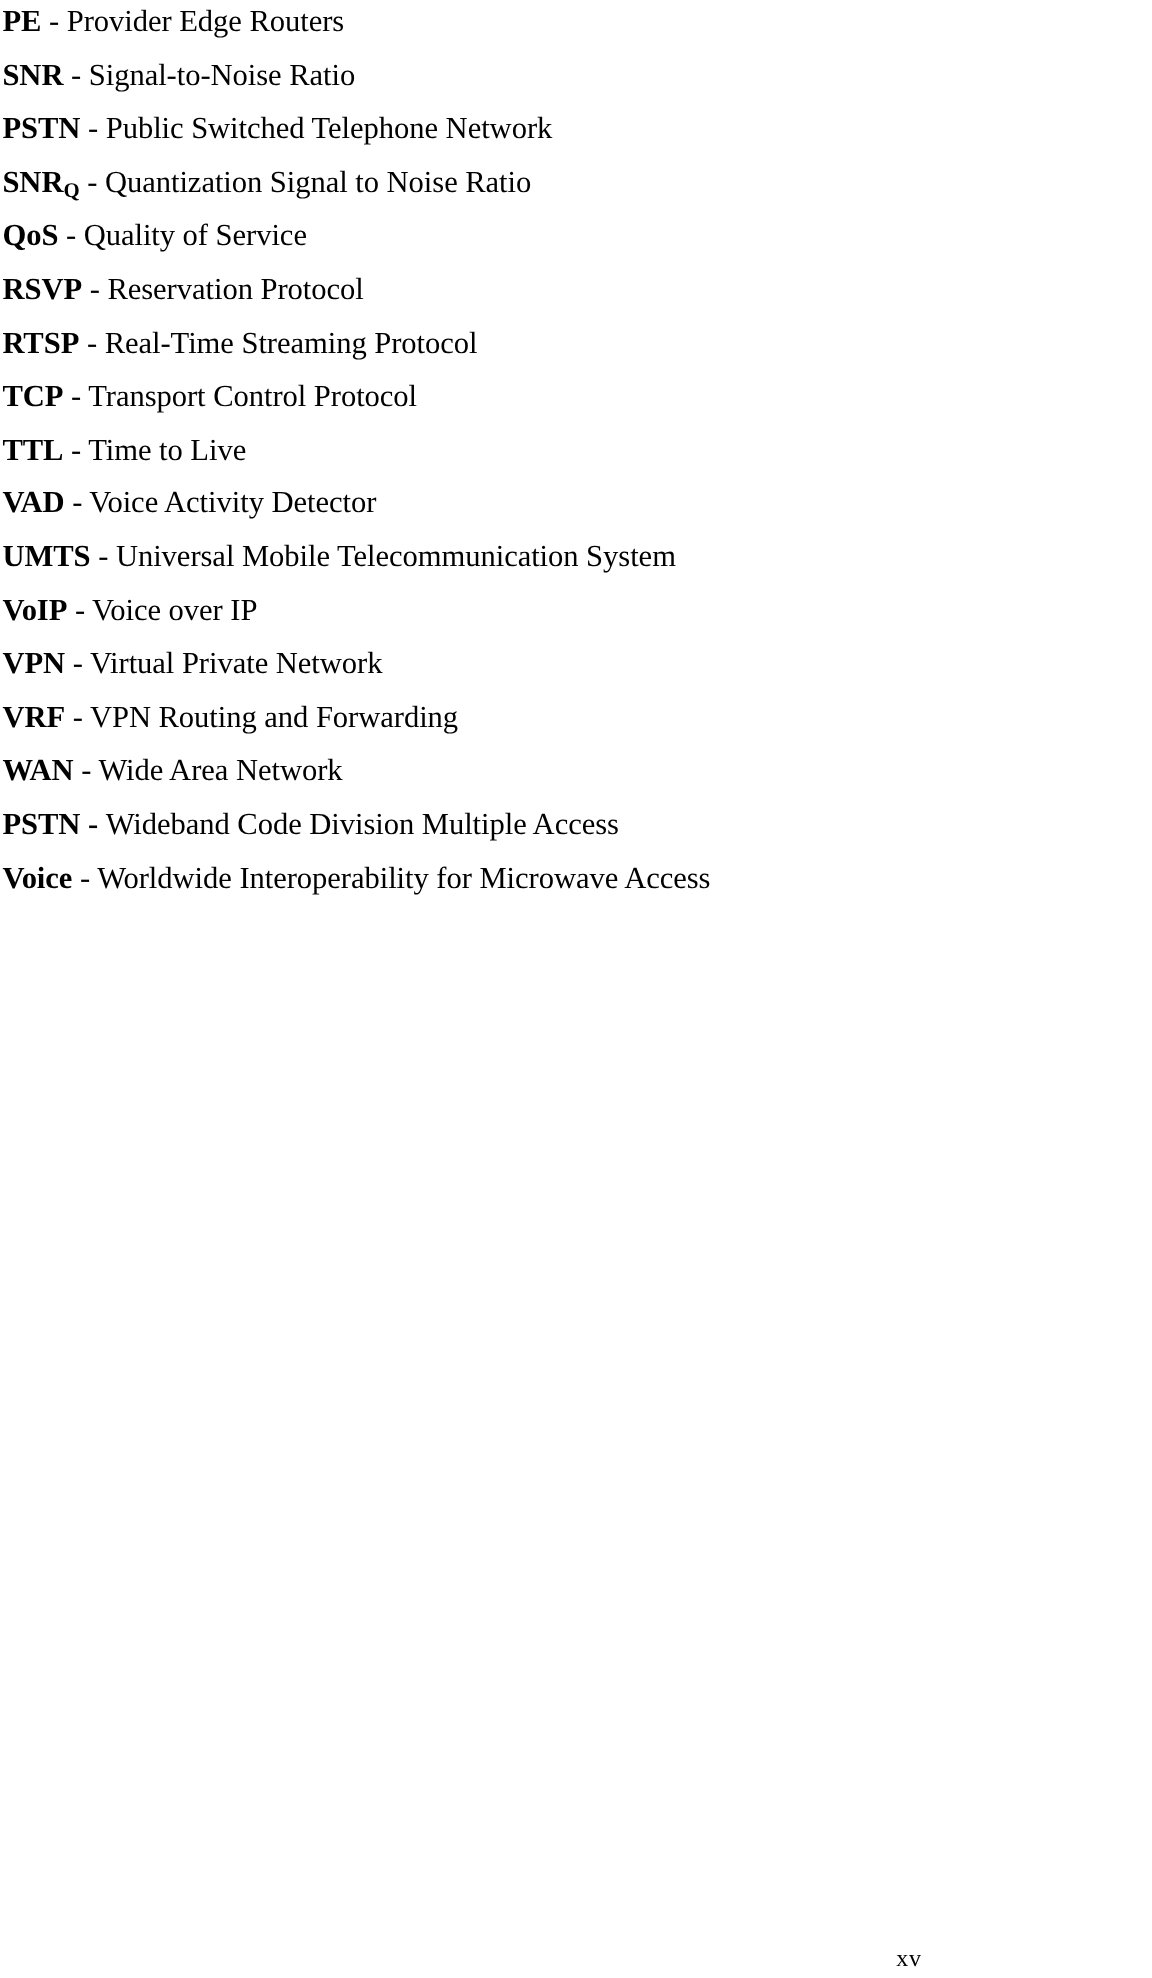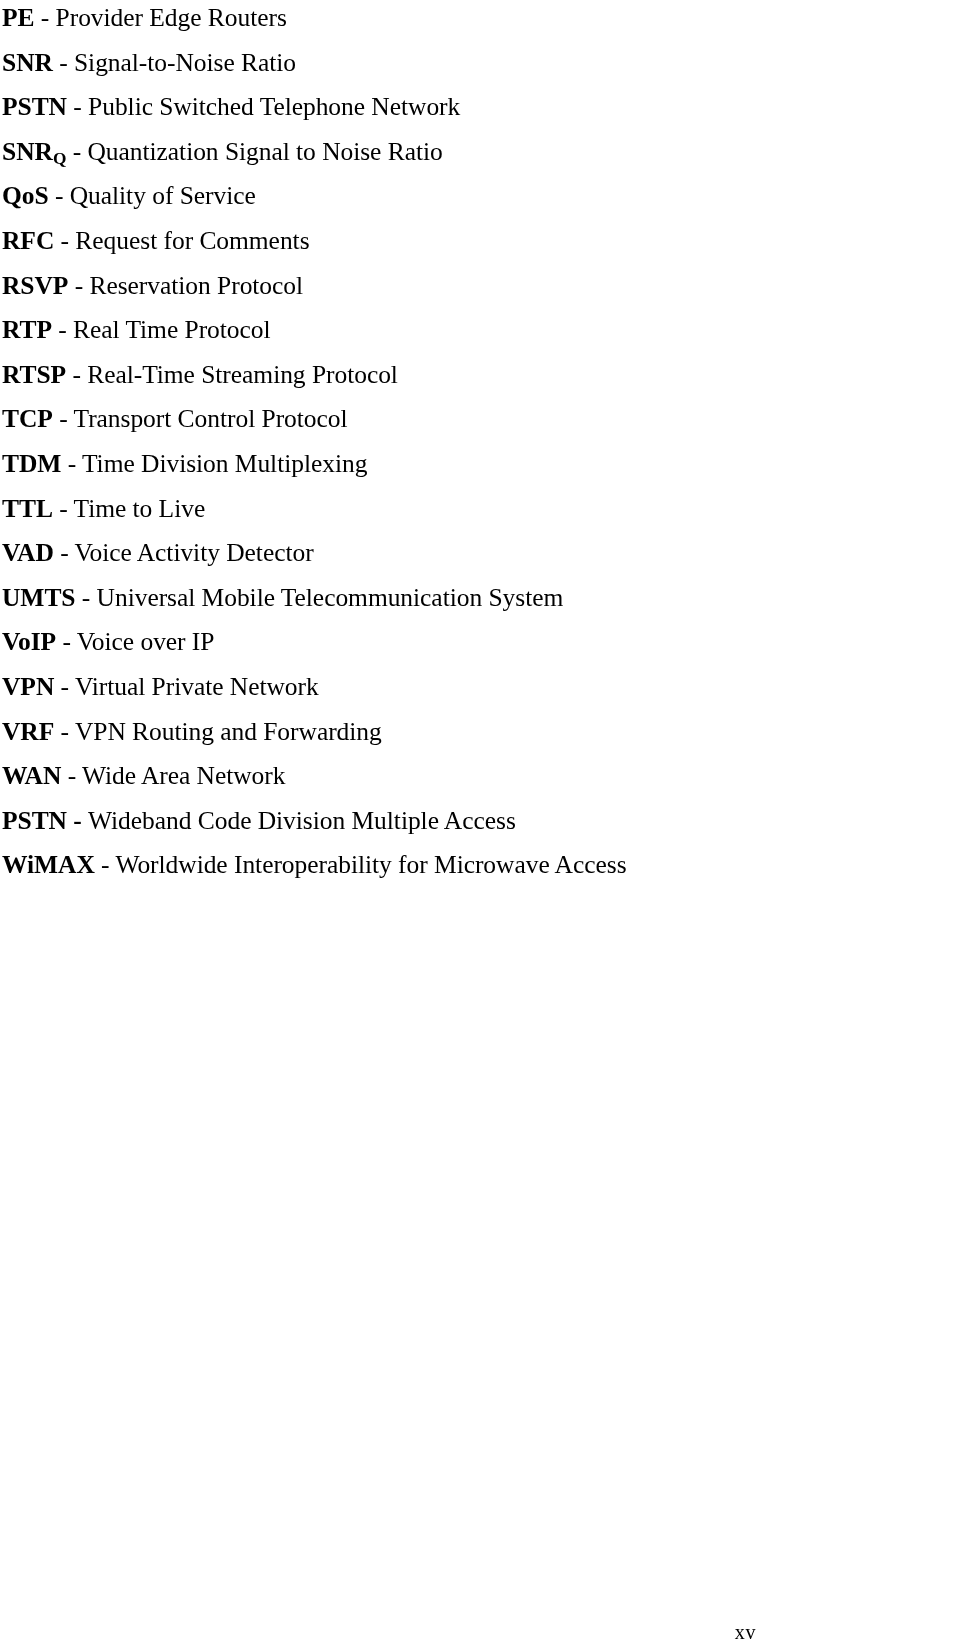--- a/index.html
+++ b/index.html
@@ -17,20 +17,21 @@
     color: #000000;
     -webkit-font-smoothing: antialiased;
   }
 
   .page {
     position: absolute;
     left: 0;
     top: 0;
     width: 764px;
     height: 1648px;
+    padding-left: 12px;
   }
 
   
   .glossary {
     position: absolute;
     left: 2px;
     top: -4px;
     width: 940px;
   }
 
@@ -82,32 +83,29 @@
 <body>
 
 <div class="page">
 
   <div class="glossary">
       <div class="entry"><span class="abbr">PE</span><span class="sep"> - </span><span class="defn">Provider Edge Routers</span></div>
       <div class="entry"><span class="abbr">SNR</span><span class="sep"> - </span><span class="defn">Signal-to-Noise Ratio</span></div>
       <div class="entry"><span class="abbr">PSTN</span><span class="sep"> - </span><span class="defn">Public Switched Telephone Network</span></div>
       <div class="entry"><span class="abbr">SNR<sub>Q</sub></span><span class="sep"> - </span><span class="defn">Quantization Signal to Noise Ratio</span></div>
       <div class="entry"><span class="abbr">QoS</span><span class="sep"> - </span><span class="defn">Quality of Service</span></div>
-      <div class="entry"><span class="abbr">RFC</span><span class="sep"> - </span><span class="defn">Request for Comments</span></div>
       <div class="entry"><span class="abbr">RSVP</span><span class="sep"> - </span><span class="defn">Reservation Protocol</span></div>
-      <div class="entry"><span class="abbr">RTP</span><span class="sep"> - </span><span class="defn">Real Time Protocol</span></div>
       <div class="entry"><span class="abbr">RTSP</span><span class="sep"> - </span><span class="defn">Real-Time Streaming Protocol</span></div>
       <div class="entry"><span class="abbr">TCP</span><span class="sep"> - </span><span class="defn">Transport Control Protocol</span></div>
-      <div class="entry"><span class="abbr">TDM</span><span class="sep"> - </span><span class="defn">Time Division Multiplexing</span></div>
       <div class="entry"><span class="abbr">TTL</span><span class="sep"> - </span><span class="defn">Time to Live</span></div>
       <div class="entry"><span class="abbr">VAD</span><span class="sep"> - </span><span class="defn">Voice Activity Detector</span></div>
       <div class="entry"><span class="abbr">UMTS</span><span class="sep"> - </span><span class="defn">Universal Mobile Telecommunication System</span></div>
       <div class="entry"><span class="abbr">VoIP</span><span class="sep"> - </span><span class="defn">Voice over IP</span></div>
       <div class="entry"><span class="abbr">VPN</span><span class="sep"> - </span><span class="defn">Virtual Private Network</span></div>
       <div class="entry"><span class="abbr">VRF</span><span class="sep"> - </span><span class="defn">VPN Routing and Forwarding</span></div>
       <div class="entry"><span class="abbr">WAN</span><span class="sep"> - </span><span class="defn">Wide Area Network</span></div>
       <div class="entry"><span class="abbr">PSTN</span><span class="sep bold"> - </span><span class="defn">Wideband Code Division Multiple Access</span></div>
-      <div class="entry"><span class="abbr">WiMAX</span><span class="sep"> - </span><span class="defn">Worldwide Interoperability for Microwave Access</span></div>
+      <div class="entry"><span class="abbr">Voice</span><span class="sep"> - </span><span class="defn">Worldwide Interoperability for Microwave Access</span></div>
     </div>
 
   <div class="folio">xv</div>
 
 </div>
 
 </body></html>

